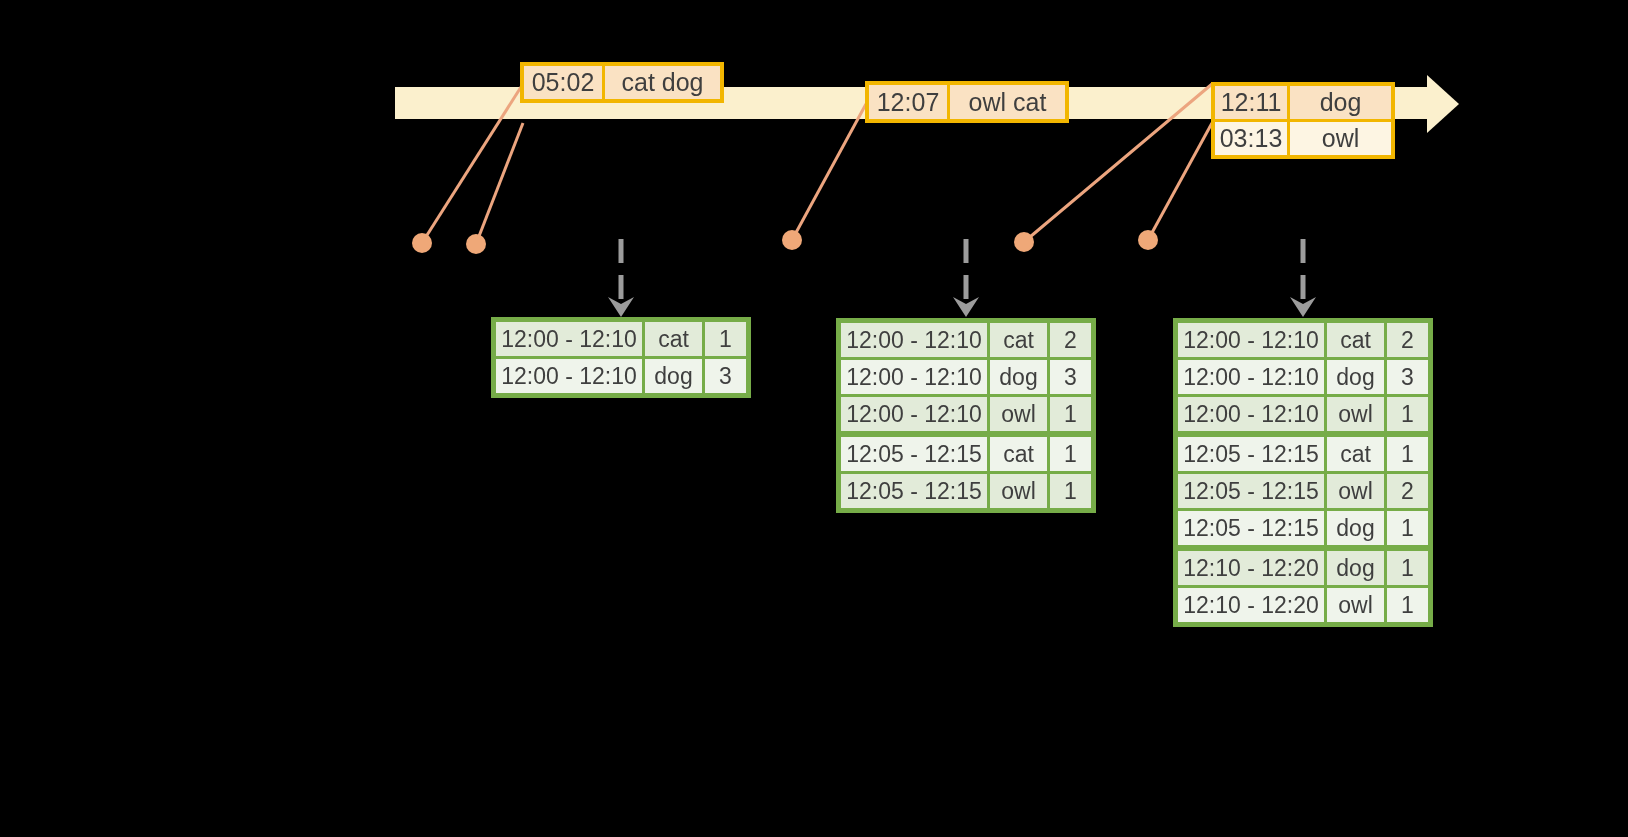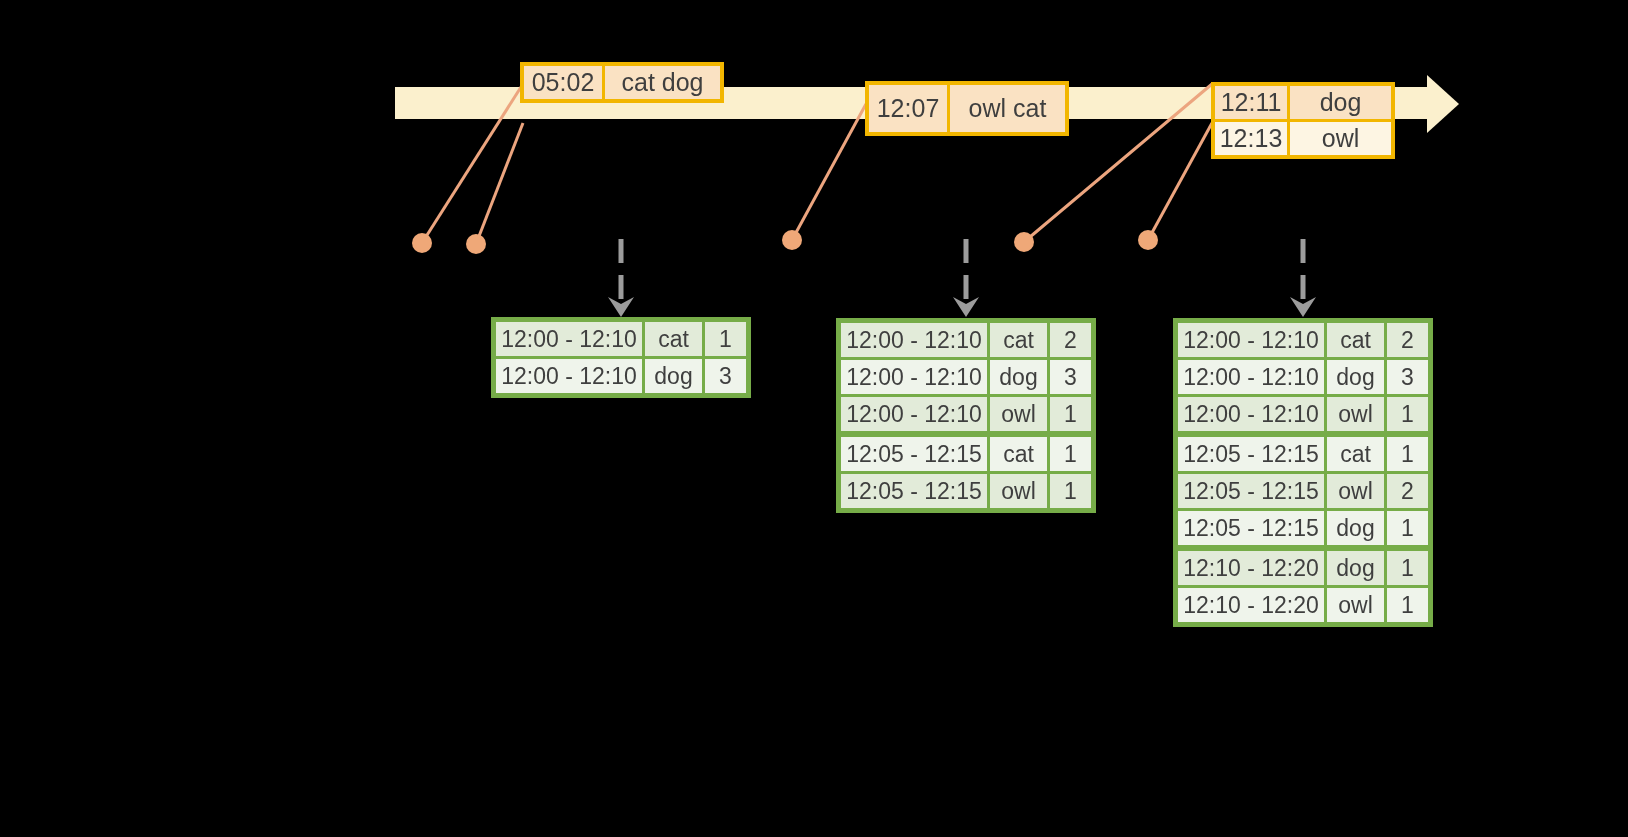--- a/index.html
+++ b/index.html
@@ -12,21 +12,21 @@
   #stage{position:absolute;inset:0;width:1628px;height:837px;}
   #bg-layer{position:absolute;left:0;top:0;}
 
   
   .event-table{
     position:absolute;box-sizing:border-box;
     background:var(--event-table-border,#F0B400);
     padding:4px;display:flex;flex-direction:column;gap:3px;
   }
   .e-row{display:flex;gap:3px;height:33px;}
-  .event-table.single .e-row{height:47px;}
+  .event-table.single .e-row{height:34px;}
   .e-cell{
     display:flex;align-items:center;justify-content:center;
     font-size:25px;color:var(--text,#3F3F3F);
   }
   .e-time{width:78px;}
   .event-table.narrow .e-time{width:72px;}
   .e-words{flex:1;}
   .e-row.peach .e-cell{background:var(--event-row-peach,#FAE2C3);}
   .e-row.cream .e-cell{background:var(--event-row-cream,#FDF5E3);}
 
@@ -99,21 +99,21 @@
       <div class="e-cell e-words">owl cat</div>
     </div>
   </div>
 
   <div class="event-table narrow" style="left:1211px;top:62px;width:184px;margin-top:20px;">
     <div class="e-row peach">
       <div class="e-cell e-time">12:11</div>
       <div class="e-cell e-words">dog</div>
     </div>
     <div class="e-row cream">
-      <div class="e-cell e-time">12:13</div>
+      <div class="e-cell e-time">03:13</div>
       <div class="e-cell e-words">owl</div>
     </div>
   </div>
 
   <div class="result-table" style="left:491px;top:317px;">
     <div class="r-row dark">
       <div class="r-cell r-window">12:00 - 12:10</div>
       <div class="r-cell r-word">cat</div>
       <div class="r-cell r-count">1</div>
     </div>

